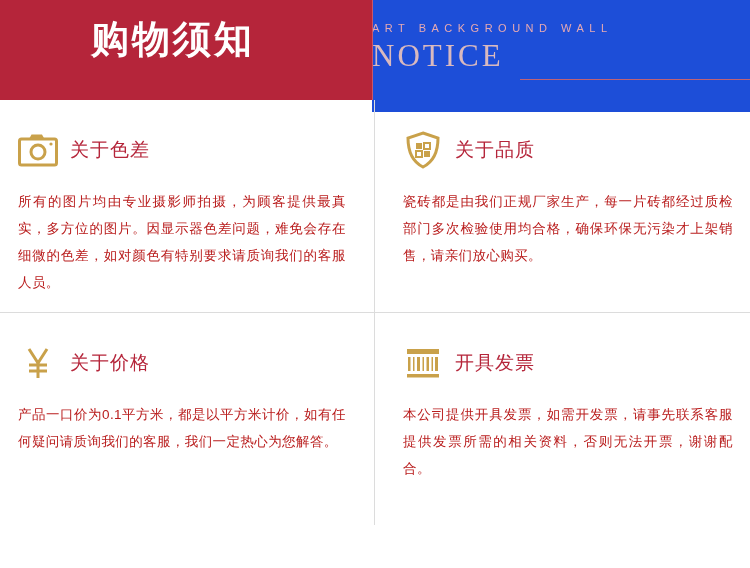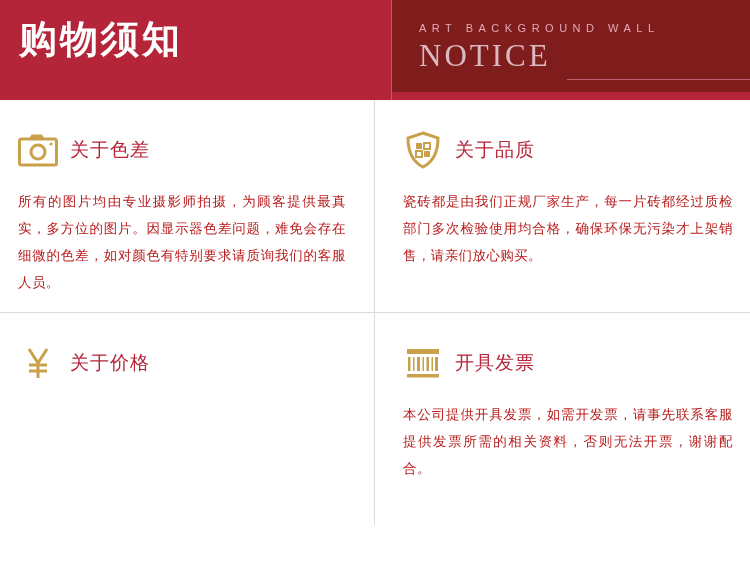--- a/index.html
+++ b/index.html
@@ -24,38 +24,36 @@
     height: 100px;
     background: #b5253a;
     display: flex;
     align-items: stretch;
   }
   .header-left {
     width: 372px;
     height: 77px;
     display: flex;
     align-items: center;
-    justify-content: flex-start;
+    justify-content: center;
     padding-right: 26px;
-    margin-left: 19px;
   }
   .header-title-cn {
     color: #ffffff;
     font-size: 38px;
     font-weight: bold;
     letter-spacing: 3px;
     line-height: 1;
     font-family: "Liberation Sans", sans-serif;
   }
   .header-right {
     flex: 1;
-    height: 92px;
-    position: relative;
-    background: #7f1d1d;
-    padding-left: 28px;
+    height: 112px;
+    position: relative;
+    background: #1d4ed8;
     padding-top: 22px;
   }
   .header-right:before {
     content: "";
     position: absolute;
     left: 0; top: 0;
     width: 1px; height: 100px;
     background: #c9566a;
   }
   .header-sub-en {
@@ -206,20 +204,21 @@
           <div class="cell-icon">
             <svg width="34" height="36" viewBox="0 0 34 36">
               <path d="M8 4 L17 18 L26 4" fill="none" stroke="#c9a14a" stroke-width="3"></path>
               <path d="M17 18 L17 33" fill="none" stroke="#c9a14a" stroke-width="3"></path>
               <path d="M8 20 L26 20" fill="none" stroke="#c9a14a" stroke-width="3"></path>
               <path d="M8 26 L26 26" fill="none" stroke="#c9a14a" stroke-width="3"></path>
             </svg>
           </div>
           <div class="cell-title">关于价格</div>
         </div>
+        <div class="cell-body">产品一口价为0.1平方米，都是以平方米计价，如有任何疑问请质询我们的客服，我们一定热心为您解答。</div>
       </div>
 
       <div class="vsep"></div>
 
       <div class="cell right">
         <div class="cell-head">
           <div class="cell-icon">
             <svg width="36" height="34" viewBox="0 0 36 34">
               <rect x="2" y="3" width="32" height="5" fill="#c9a14a"></rect>
               <rect x="3" y="11" width="2.5" height="14" fill="#c9a14a"></rect>

